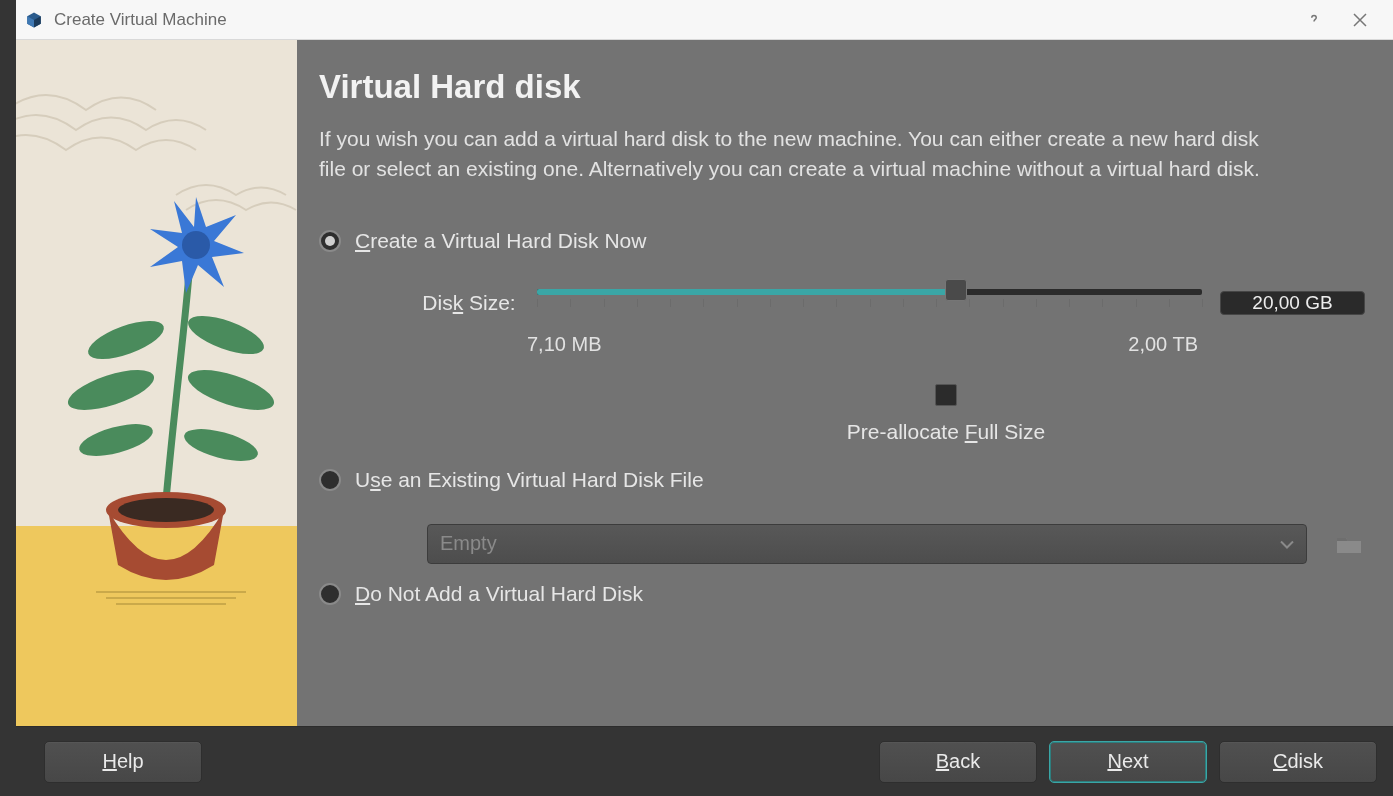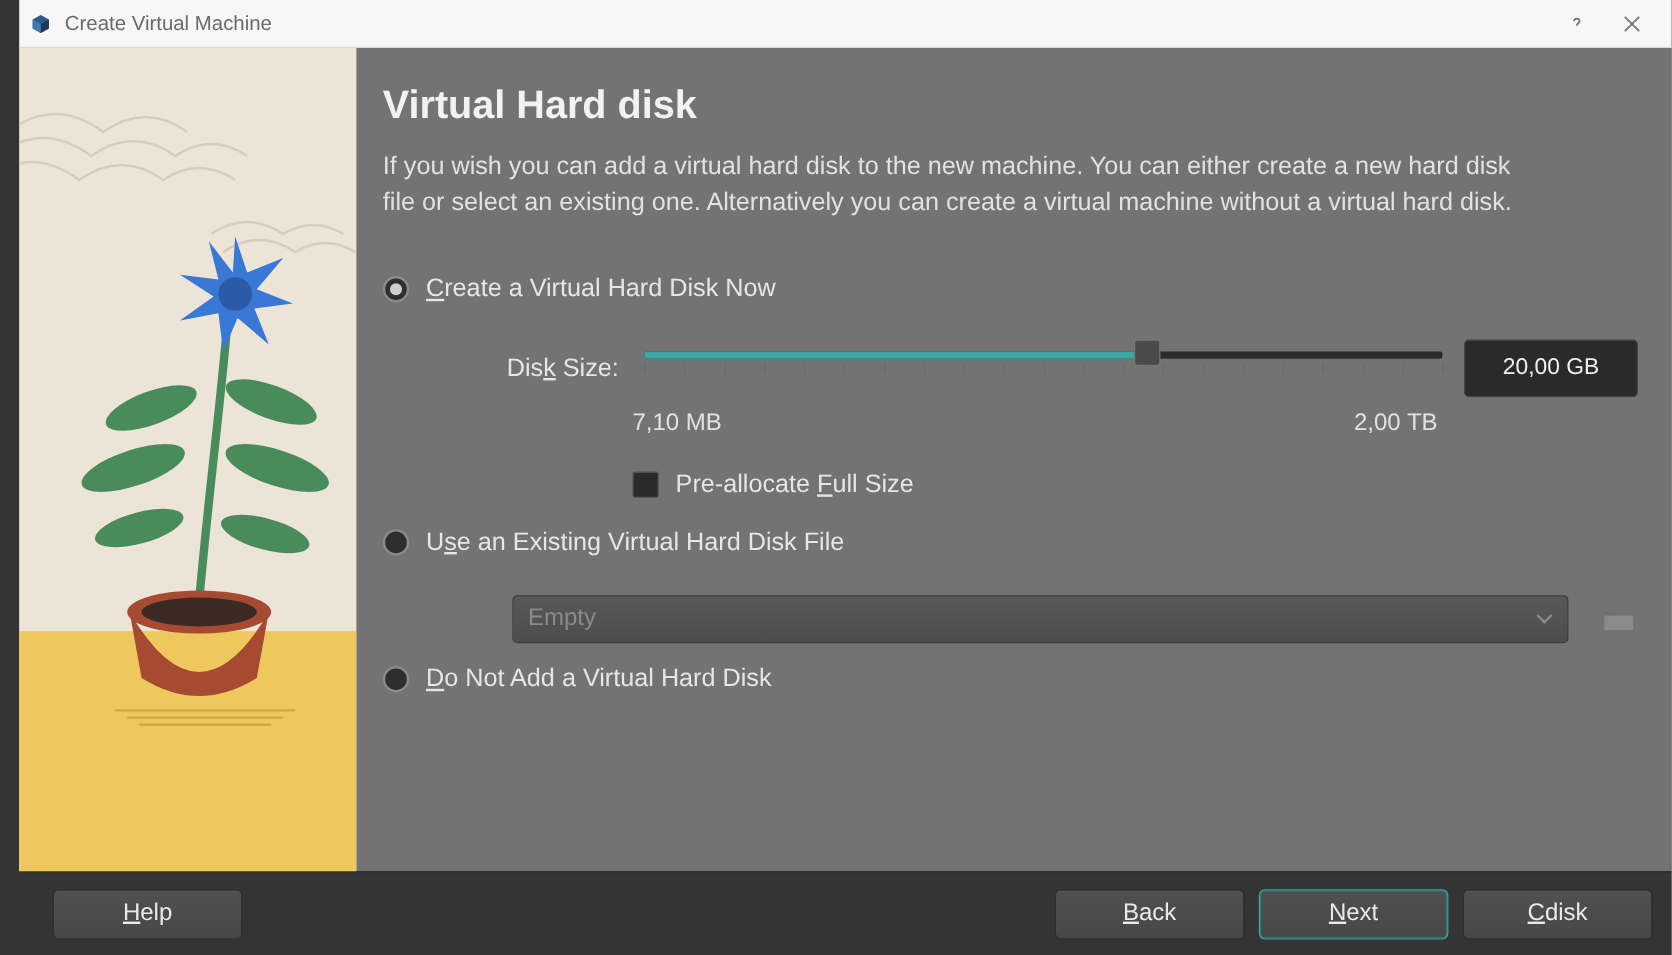--- a/index.html
+++ b/index.html
@@ -155,21 +155,21 @@
     position: absolute;
     top: -4px;
     width: 22px; height: 22px;
     background: #4a4a4a;
     border: 1px solid #767676;
     border-radius: 3px;
     transform: translateX(-50%);
   }
   .ds-value {
     width: 145px;
-    height: 48px;
+    height: 24px;
     background: #2a2a2a;
     border: 1px solid #464646;
     border-radius: 4px;
     color: #eee;
     font-size: 19px;
     display: flex; align-items: center; justify-content: center;
   }
   .ds-minmax {
     display: flex;
     justify-content: space-between;
@@ -183,20 +183,21 @@
     margin-left: 118px;
     margin-right: 163px;
   }
   
   .check-row {
     display: flex;
     align-items: center;
     gap: 14px;
     margin-left: 108px;
     margin-top: 28px;
+    flex-direction: column;
   }
   .checkbox {
     width: 22px; height: 22px;
     background: #2b2b2b;
     border: 1px solid #555;
     border-radius: 2px;
   }
   .check-label { font-size: 21px; }
   
   .file-row {

